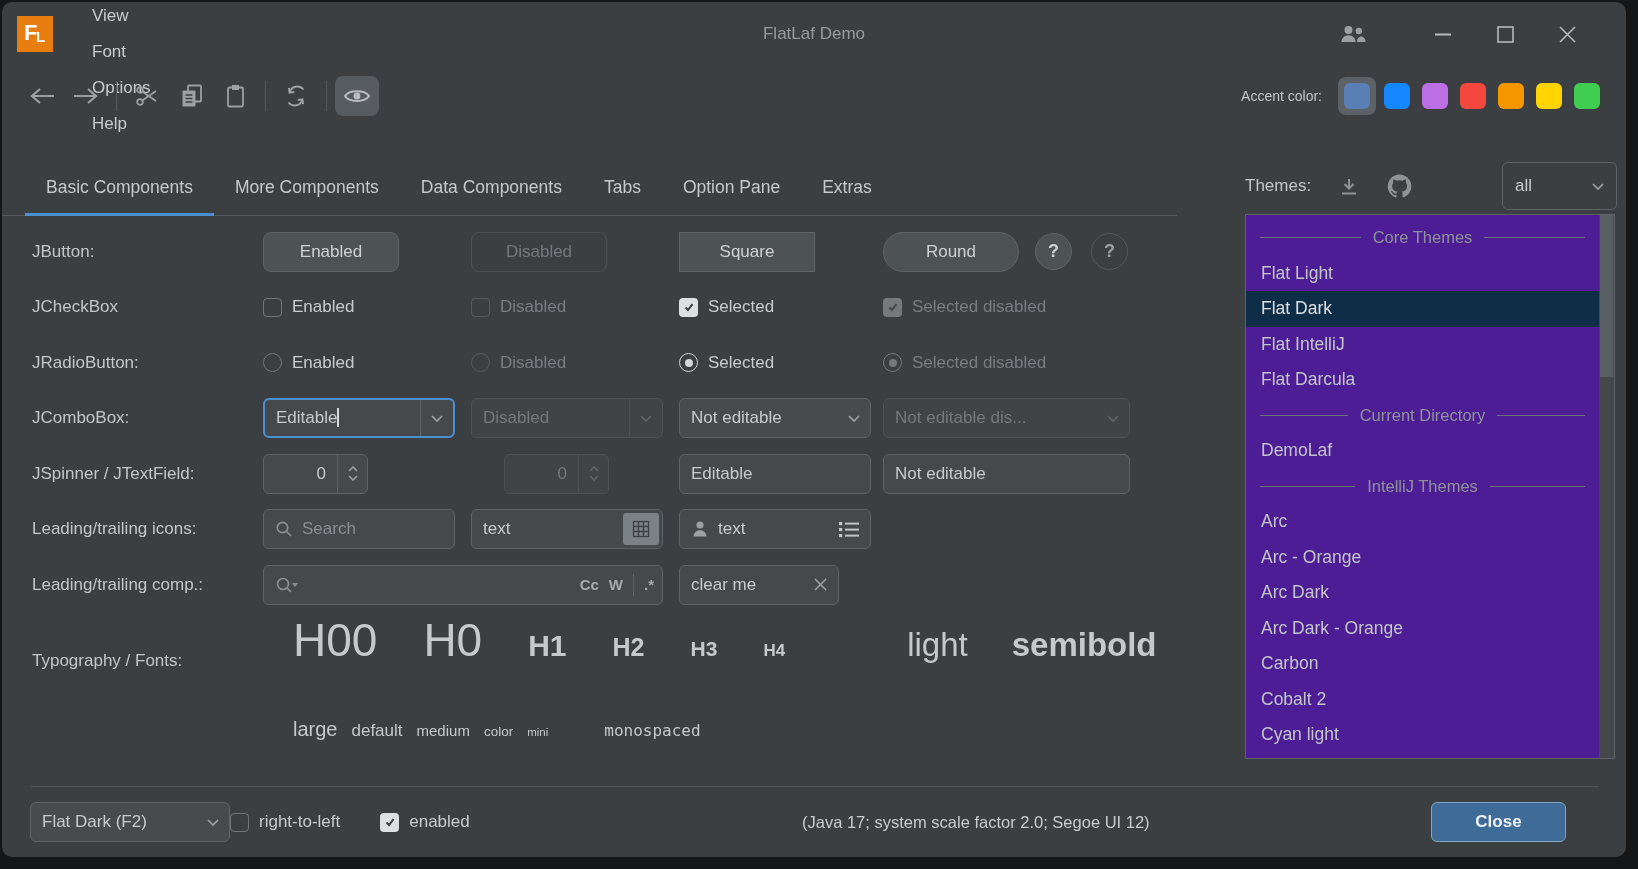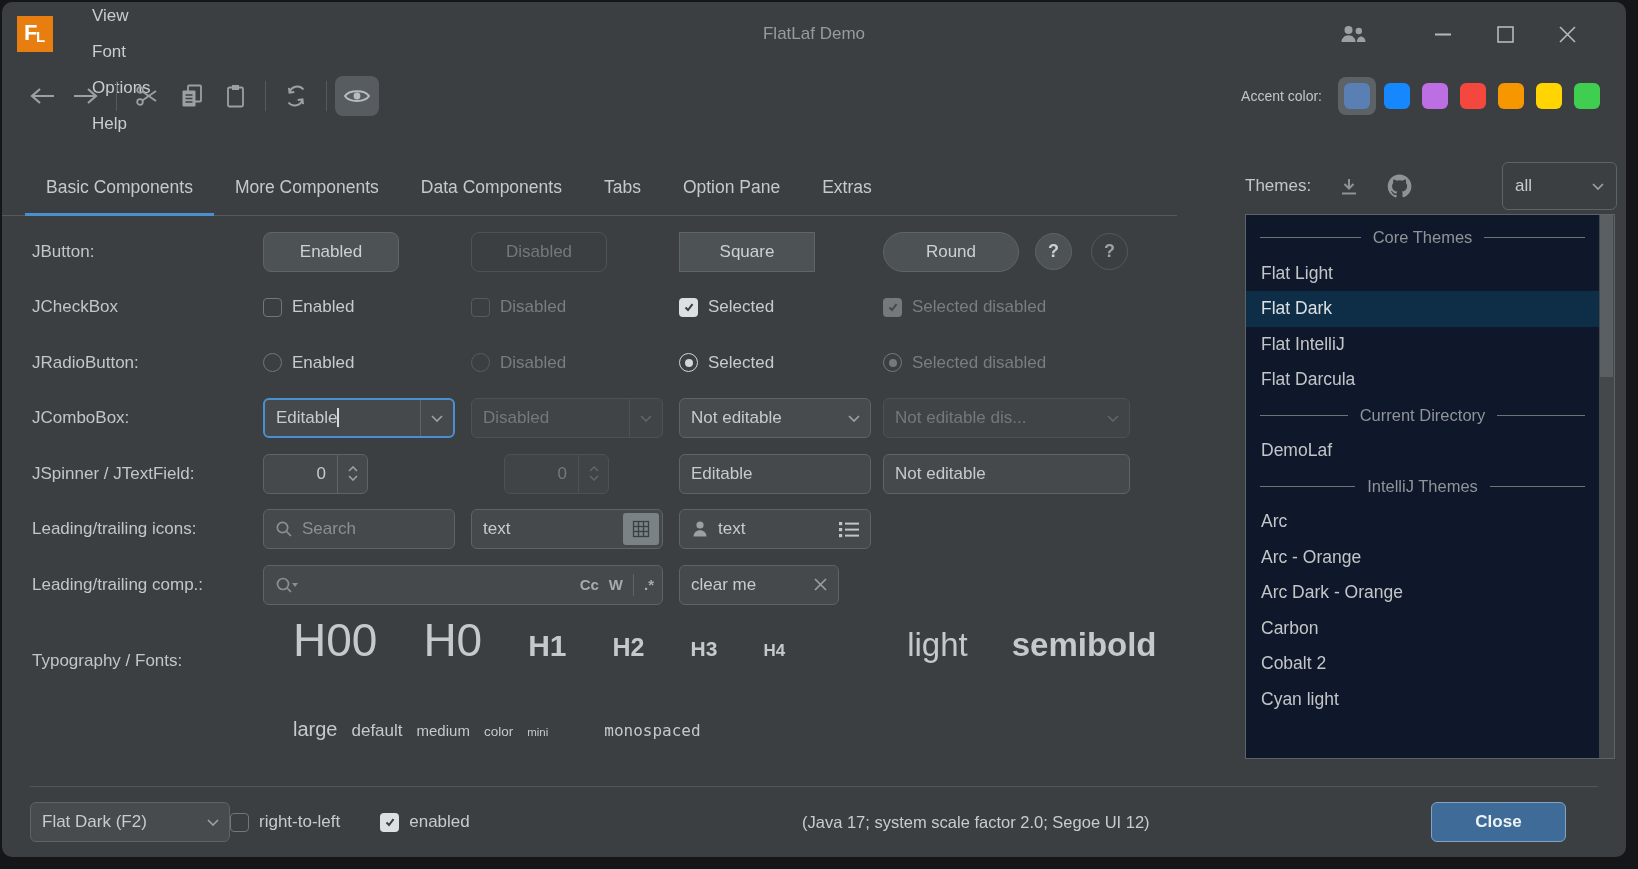--- a/index.html
+++ b/index.html
@@ -41,21 +41,21 @@
   .tab.active .tab-underline { display:block; }
 
   
   .themes-head { position:absolute; left:1243px; top:158px; width:372px; height:52px; display:flex; align-items:center; }
   .themes-label { font-size:17px; color:#c3c6c8; }
   .th-icon { margin-left:28px; color:#8e9396; display:flex; align-items:center; }
   .themes-filter { margin-left:auto; width:115px; height:48px; border:1px solid #5e6366; border-radius:6px;
     display:flex; align-items:center; padding:0 12px; color:#c8cbcd; font-size:17px; }
   .themes-filter svg { margin-left:auto; }
   .themes-panel { position:absolute; left:1243px; top:212px; width:370px; height:545px;
-    border:1px solid #5e6366; background:#0f172a; overflow:hidden;padding-left:41px; }
+    border:1px solid #5e6366; background:#4c1d95; overflow:hidden;padding-left:41px; }
   .t-scroll { position:absolute; right:0; top:0; bottom:0; width:15px; background:#44484b; }
   .t-thumb { position:absolute; right:1px; top:0; width:13px; height:162px; background:#5a5f63; }
   .t-list { position:absolute; left:0; top:0; right:15px; padding-top:5px; }
   .t-item { height:35.5px; display:flex; align-items:center; padding-left:15px; font-size:17.5px; color:#c3c6c8; }
   .t-item.selected { background:#0e2d47; color:#dde0e2; }
   .t-cat { height:35.5px; display:flex; align-items:center; padding:0 14px; color:#8f9498; font-size:16.5px; }
   .t-line { flex:1; height:1px; background:#6e7376; }
   .t-cat span { margin:0 12px; }
 
   
@@ -341,20 +341,23 @@
           <span>IntelliJ Themes</span>
           <div class="t-line"></div>
         </div>
       <div class="t-item">
           <span>Arc</span>
         </div>
       <div class="t-item">
           <span>Arc - Orange</span>
         </div>
       <div class="t-item">
+          <span>Arc Dark</span>
+        </div>
+      <div class="t-item">
           <span>Arc Dark - Orange</span>
         </div>
       <div class="t-item">
           <span>Carbon</span>
         </div>
       <div class="t-item">
           <span>Cobalt 2</span>
         </div>
       <div class="t-item">
           <span>Cyan light</span>

